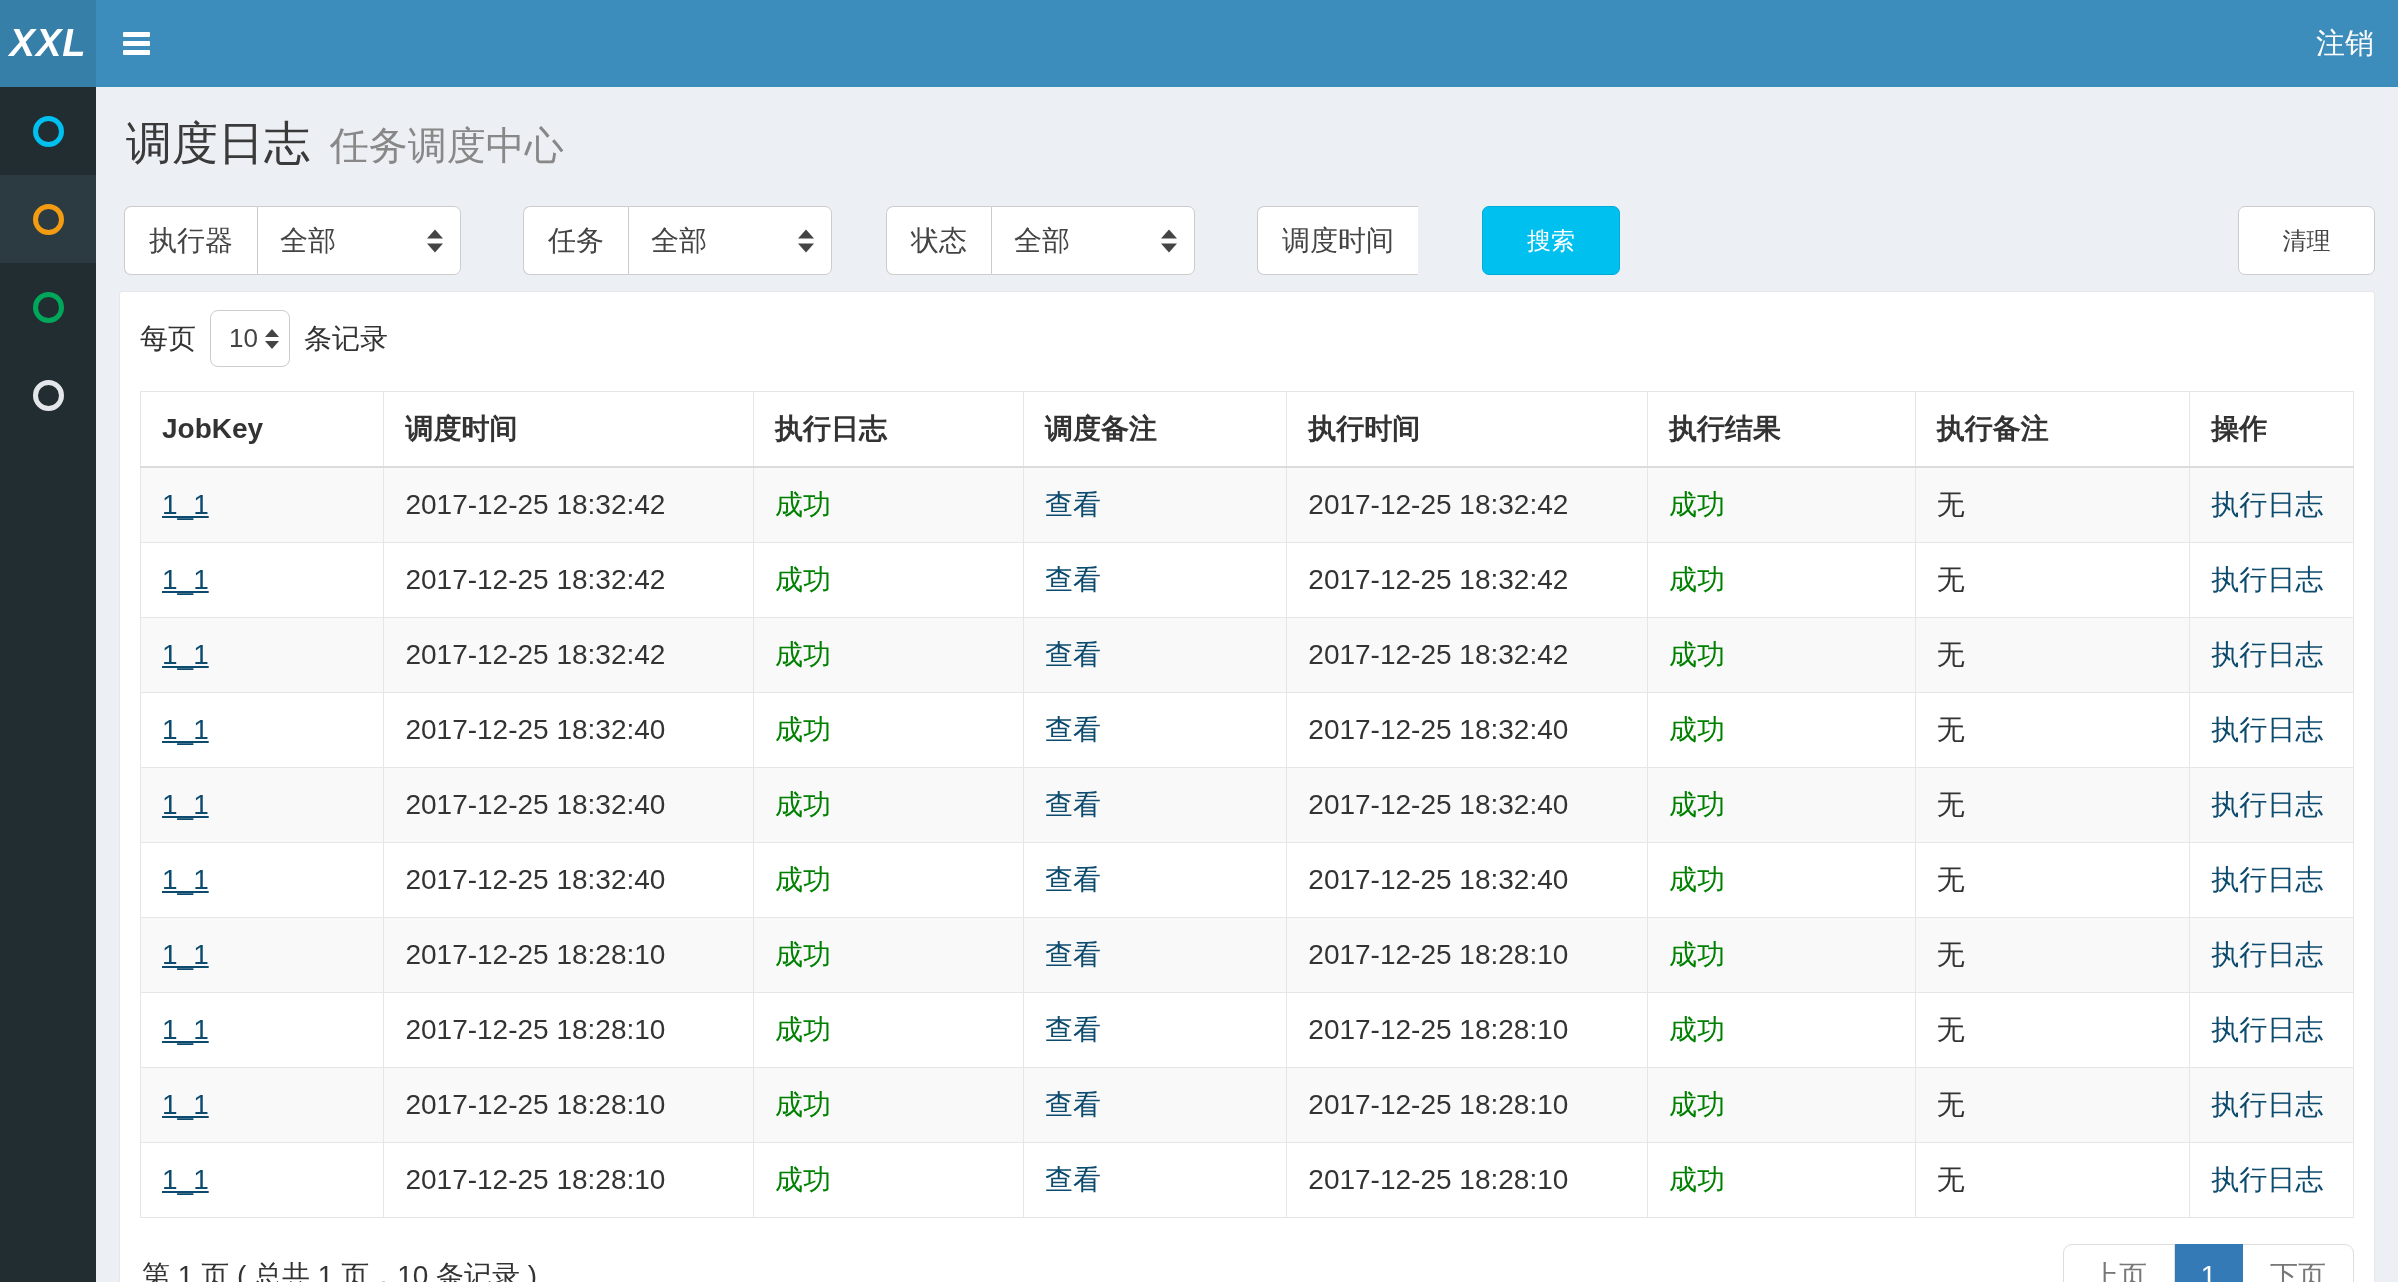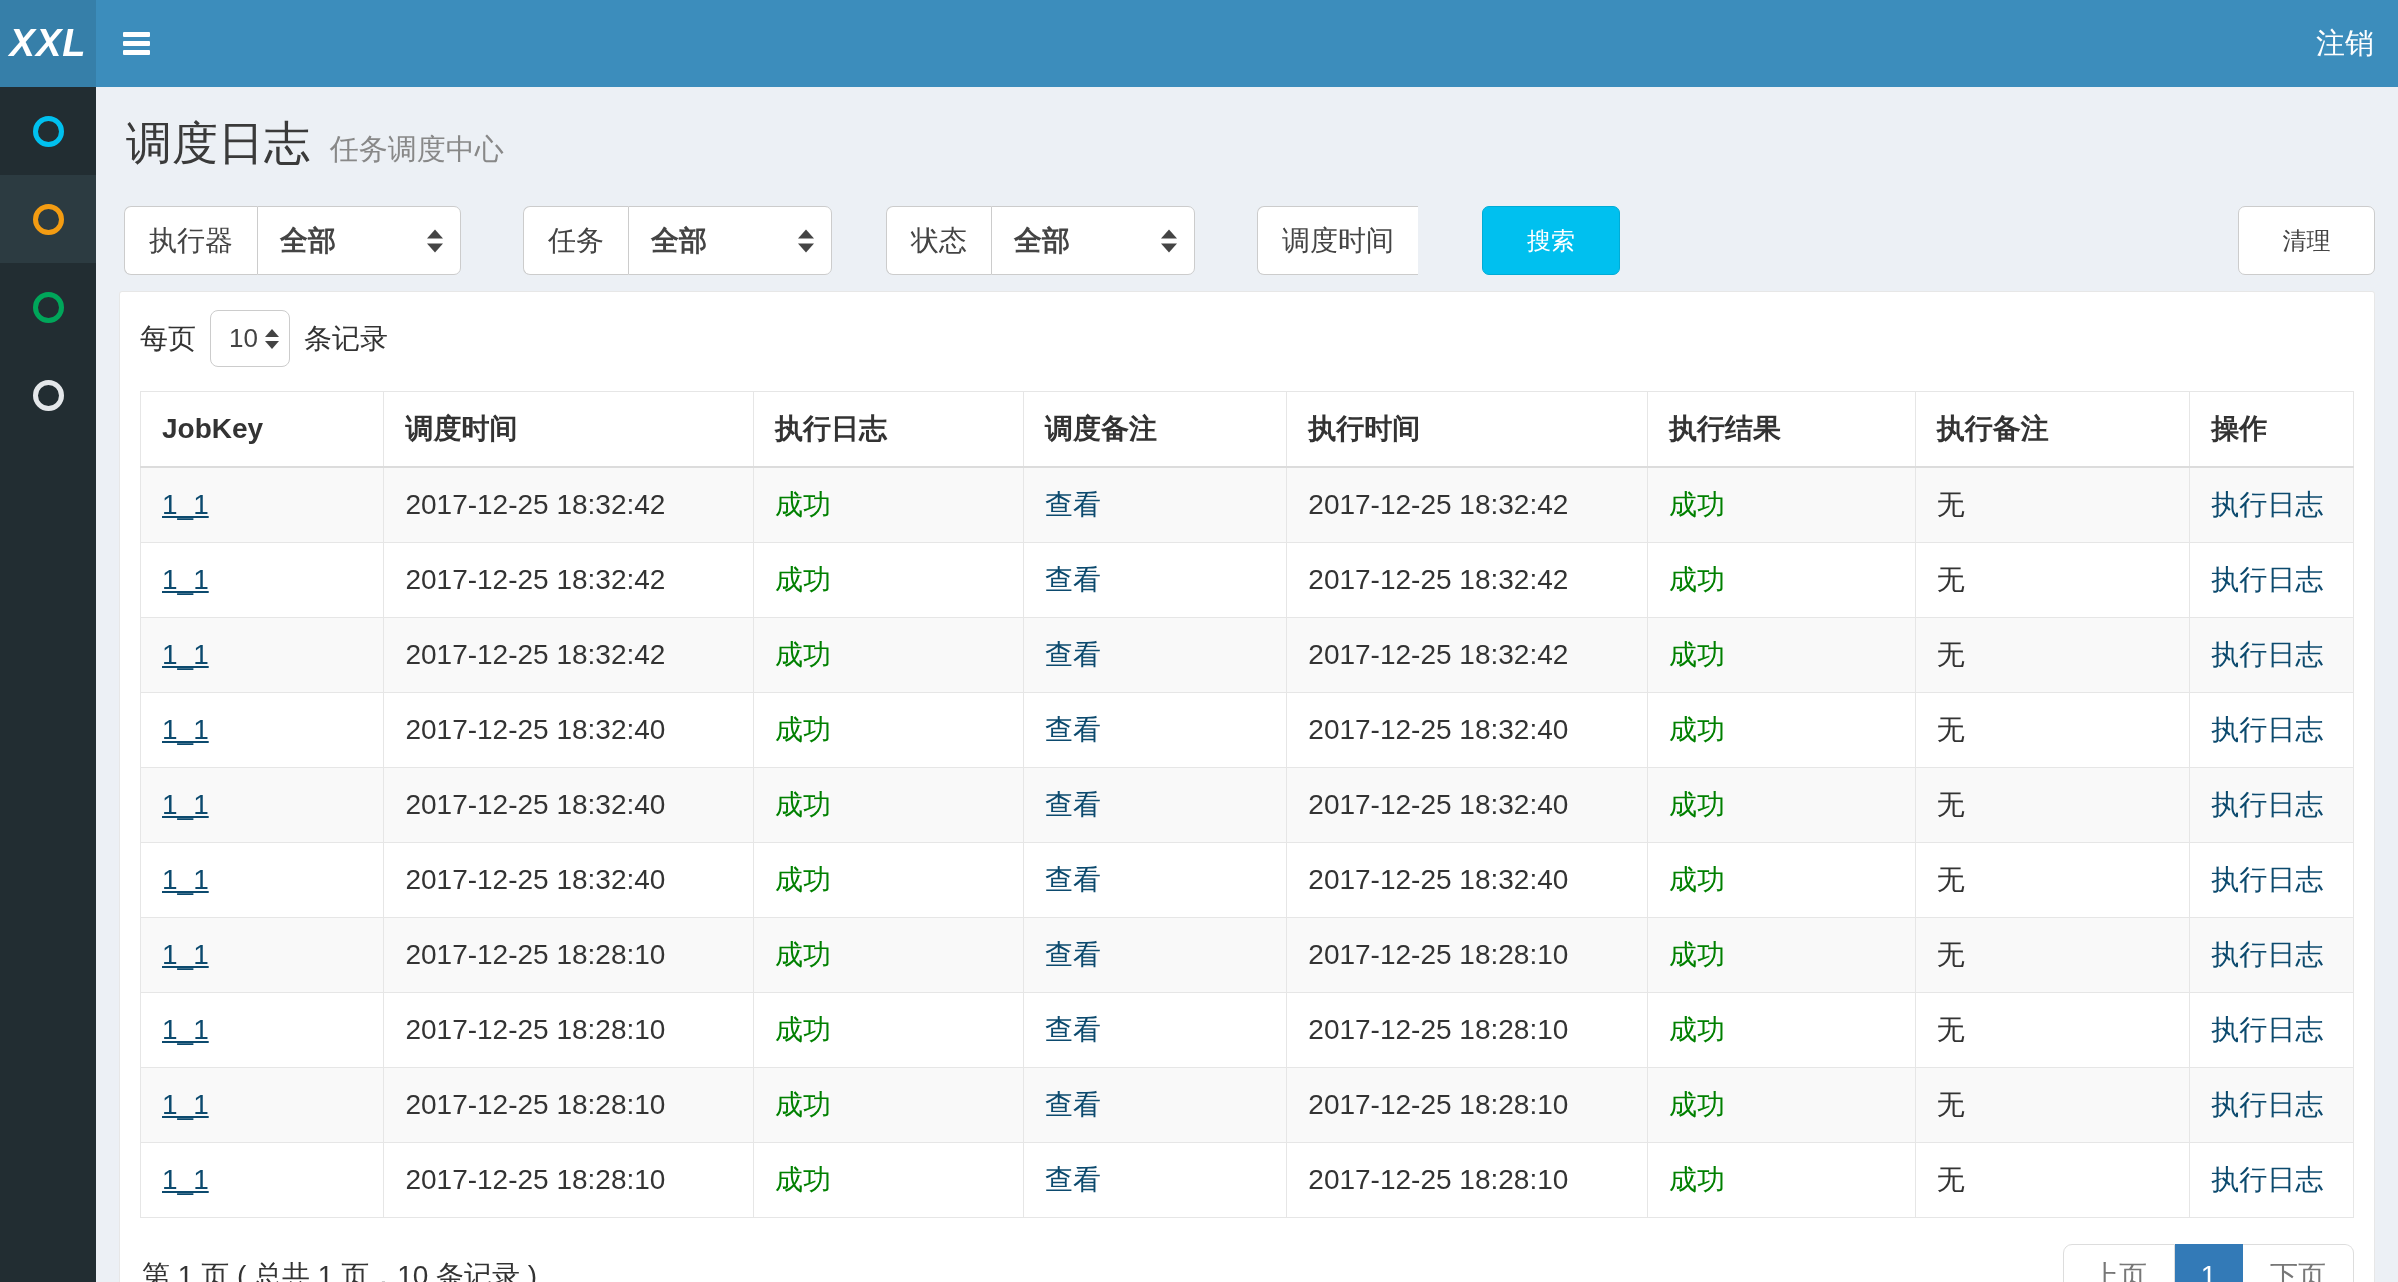--- a/index.html
+++ b/index.html
@@ -34,34 +34,34 @@
   .side-item.active { background: #2c3b41; }
   .circle-icon { width: 31px; height: 31px; border-radius: 50%; border: 5px solid currentColor; }
   .c-aqua   { color: #00c0ef; }
   .c-yellow { color: #f39c12; }
   .c-green  { color: #00a65a; }
   .c-white  { color: #e4e7ea; }
   
   .content { position: absolute; left: 96px; top: 87px; width: 2302px; height: 1195px; padding: 0 23px; }
   .content-header { padding: 26px 0 0 7px; }
   .page-title { display: inline; font-size: 46px; font-weight: 500; color: #3a3a3a; }
-  .page-subtitle { display: inline; font-size: 29px; color: #888; margin-left: 12px; font-weight: normal; }
+  .page-subtitle { display: inline; font-size: 39px; color: #888; margin-left: 12px; font-weight: normal; }
   
   .filter-row { display: flex; align-items: stretch; margin-top: 31px; height: 69px; padding-left: 5px; }
   .input-group { display: flex; align-items: stretch; }
   .ig-addon {
     background: #fff; border: 1px solid #ccc; border-right: 0;
     border-radius: 7px 0 0 7px; display: flex; align-items: center;
     padding: 0 24px; color: #444; white-space: nowrap;
   }
   .ig-select {
     position: relative; background: #fff; border: 1px solid #ccc; border-radius: 0 7px 7px 0;
     display: flex; align-items: center; padding: 0 56px 0 22px; color: #444; cursor: pointer;
   }
-  .sel-w { width: 204px; font-weight: bold; }
+  .sel-w { width: 204px; }
   .arrows { position: absolute; right: 17px; top: 50%; transform: translateY(-50%); }
   .arrows i { display: block; width: 0; height: 0; border-left: 8px solid transparent; border-right: 8px solid transparent; }
   .arrows .up { border-bottom: 9px solid #444; margin-bottom: 5px; }
   .arrows .down { border-top: 9px solid #444; }
   .ig-input {
     background: #eee; border: 1px solid #ccc; border-radius: 0 7px 7px 0;
     display: flex; align-items: center; justify-content: center;
     width: 537px; color: #444; cursor: pointer; white-space: nowrap;
   }
   .gap1 { margin-left: 62px; } .gap2 { margin-left: 54px; } .gap3 { margin-left: 62px; }

